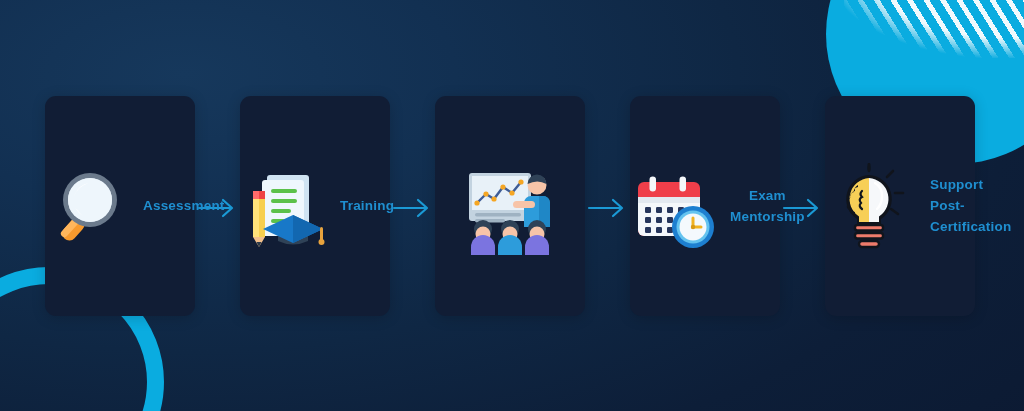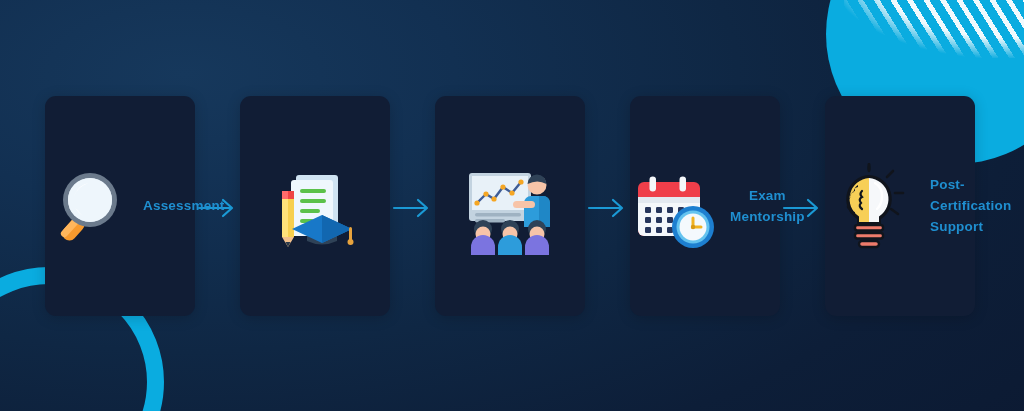--- a/index.html
+++ b/index.html
@@ -116,20 +116,21 @@
           </g>
           <g>
             <path d="M38 68 h30 v10 q-15 7 -30 0 z" fill="#2f4257"></path>
             <path d="M53 52 L83 66 L53 80 L23 66 z" fill="#1878c8"></path>
             <path d="M53 52 L83 66 L53 80 z" fill="#1267b0"></path>
             <rect x="80" y="64" width="3" height="14" rx="1.5" fill="#e8a33d"></rect>
             <circle cx="81.5" cy="79" r="3" fill="#e8a33d"></circle>
           </g>
         </svg>
       </div>
+      <div class="card-label">Training</div>
     </div>
 
     <div class="arrow">
       <svg width="42" height="22" viewBox="0 0 42 22">
         <path d="M2 11 H34" stroke="#1b9ad6" stroke-width="2.2" fill="none" stroke-linecap="round"></path>
         <path d="M26 3 L35 11 L26 19" stroke="#1b9ad6" stroke-width="2.2" fill="none" stroke-linecap="round" stroke-linejoin="round"></path>
       </svg>
     </div>
 
     <div class="card">
@@ -242,19 +243,19 @@
           </g>
           <path d="M50 20 q7 4 7 13 q0 8 -5 13" fill="none" stroke="#ffffff" stroke-width="2.4" stroke-linecap="round"></path>
           <g>
             <rect x="30" y="62" width="28" height="5.5" rx="2.5" fill="#ee7b6b" stroke="#10141c" stroke-width="2.4"></rect>
             <rect x="30" y="70" width="28" height="5.5" rx="2.5" fill="#ee7b6b" stroke="#10141c" stroke-width="2.4"></rect>
             <rect x="34" y="78" width="20" height="6" rx="3" fill="#ee7b6b" stroke="#10141c" stroke-width="2.4"></rect>
           </g>
         </svg>
       </div>
       <div class="card-label two-line">
+          <div>Support</div>
           <div>Post-Certification</div>
-          <div>Support</div>
         </div>
     </div>
 
   </div>
 </div>
 
 </body></html>

